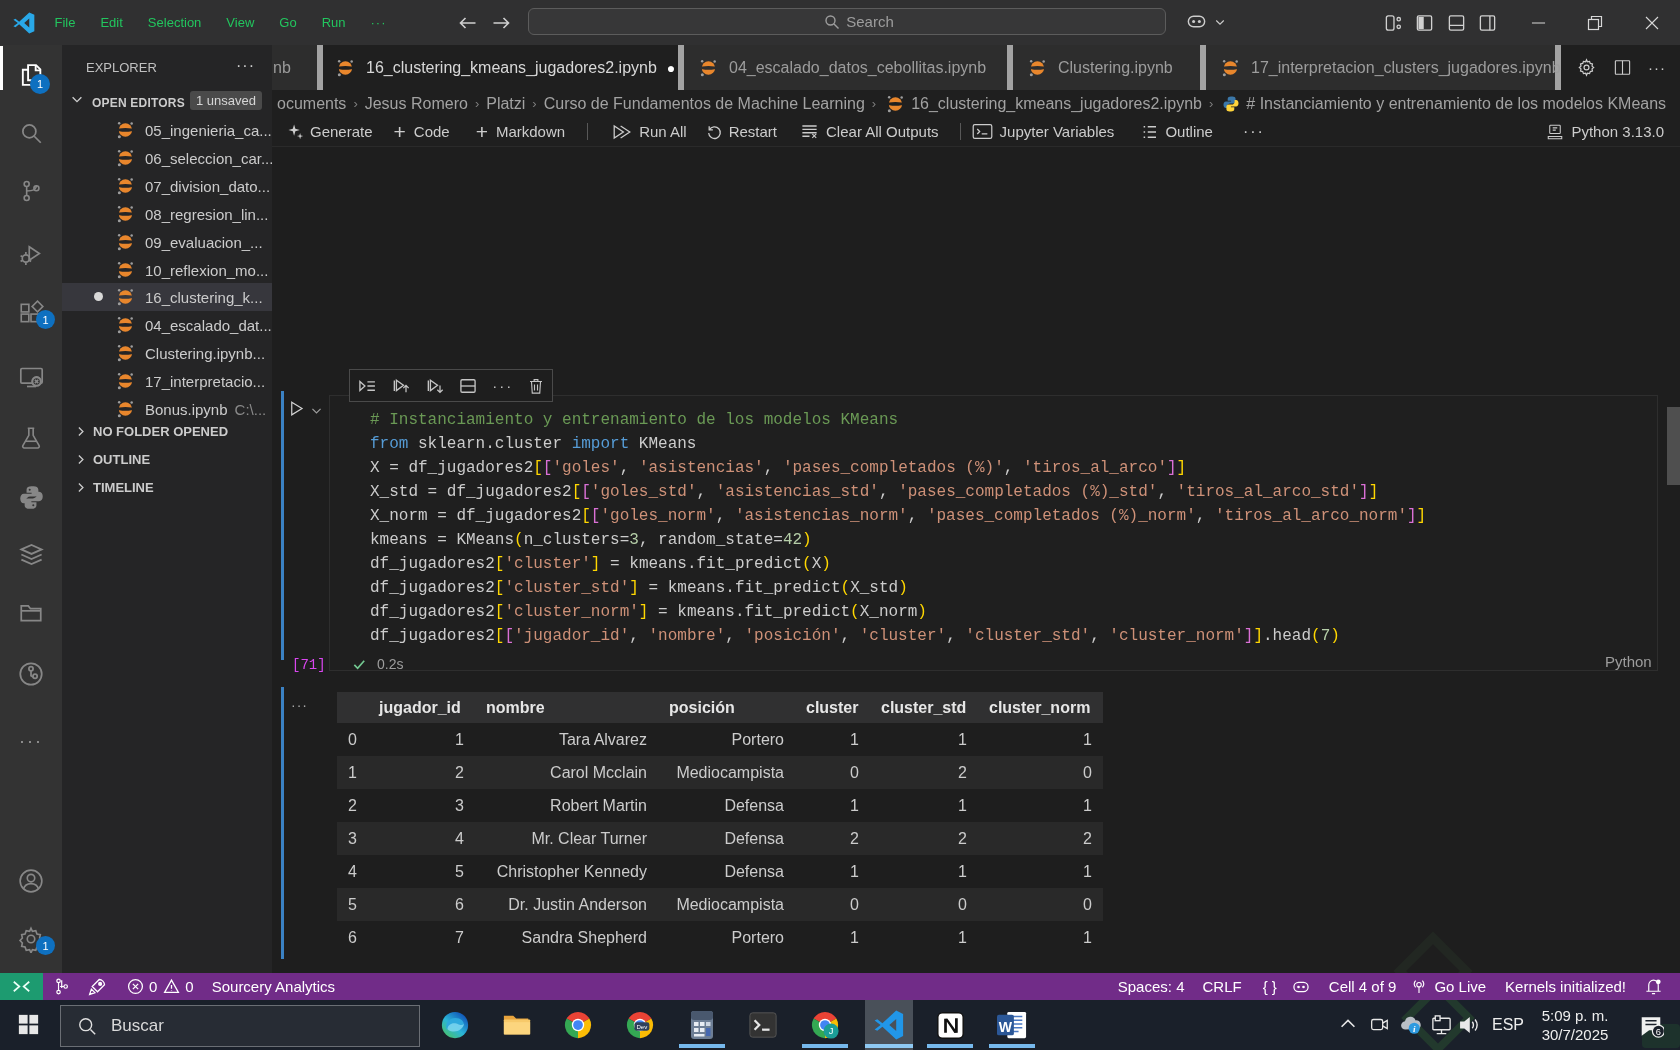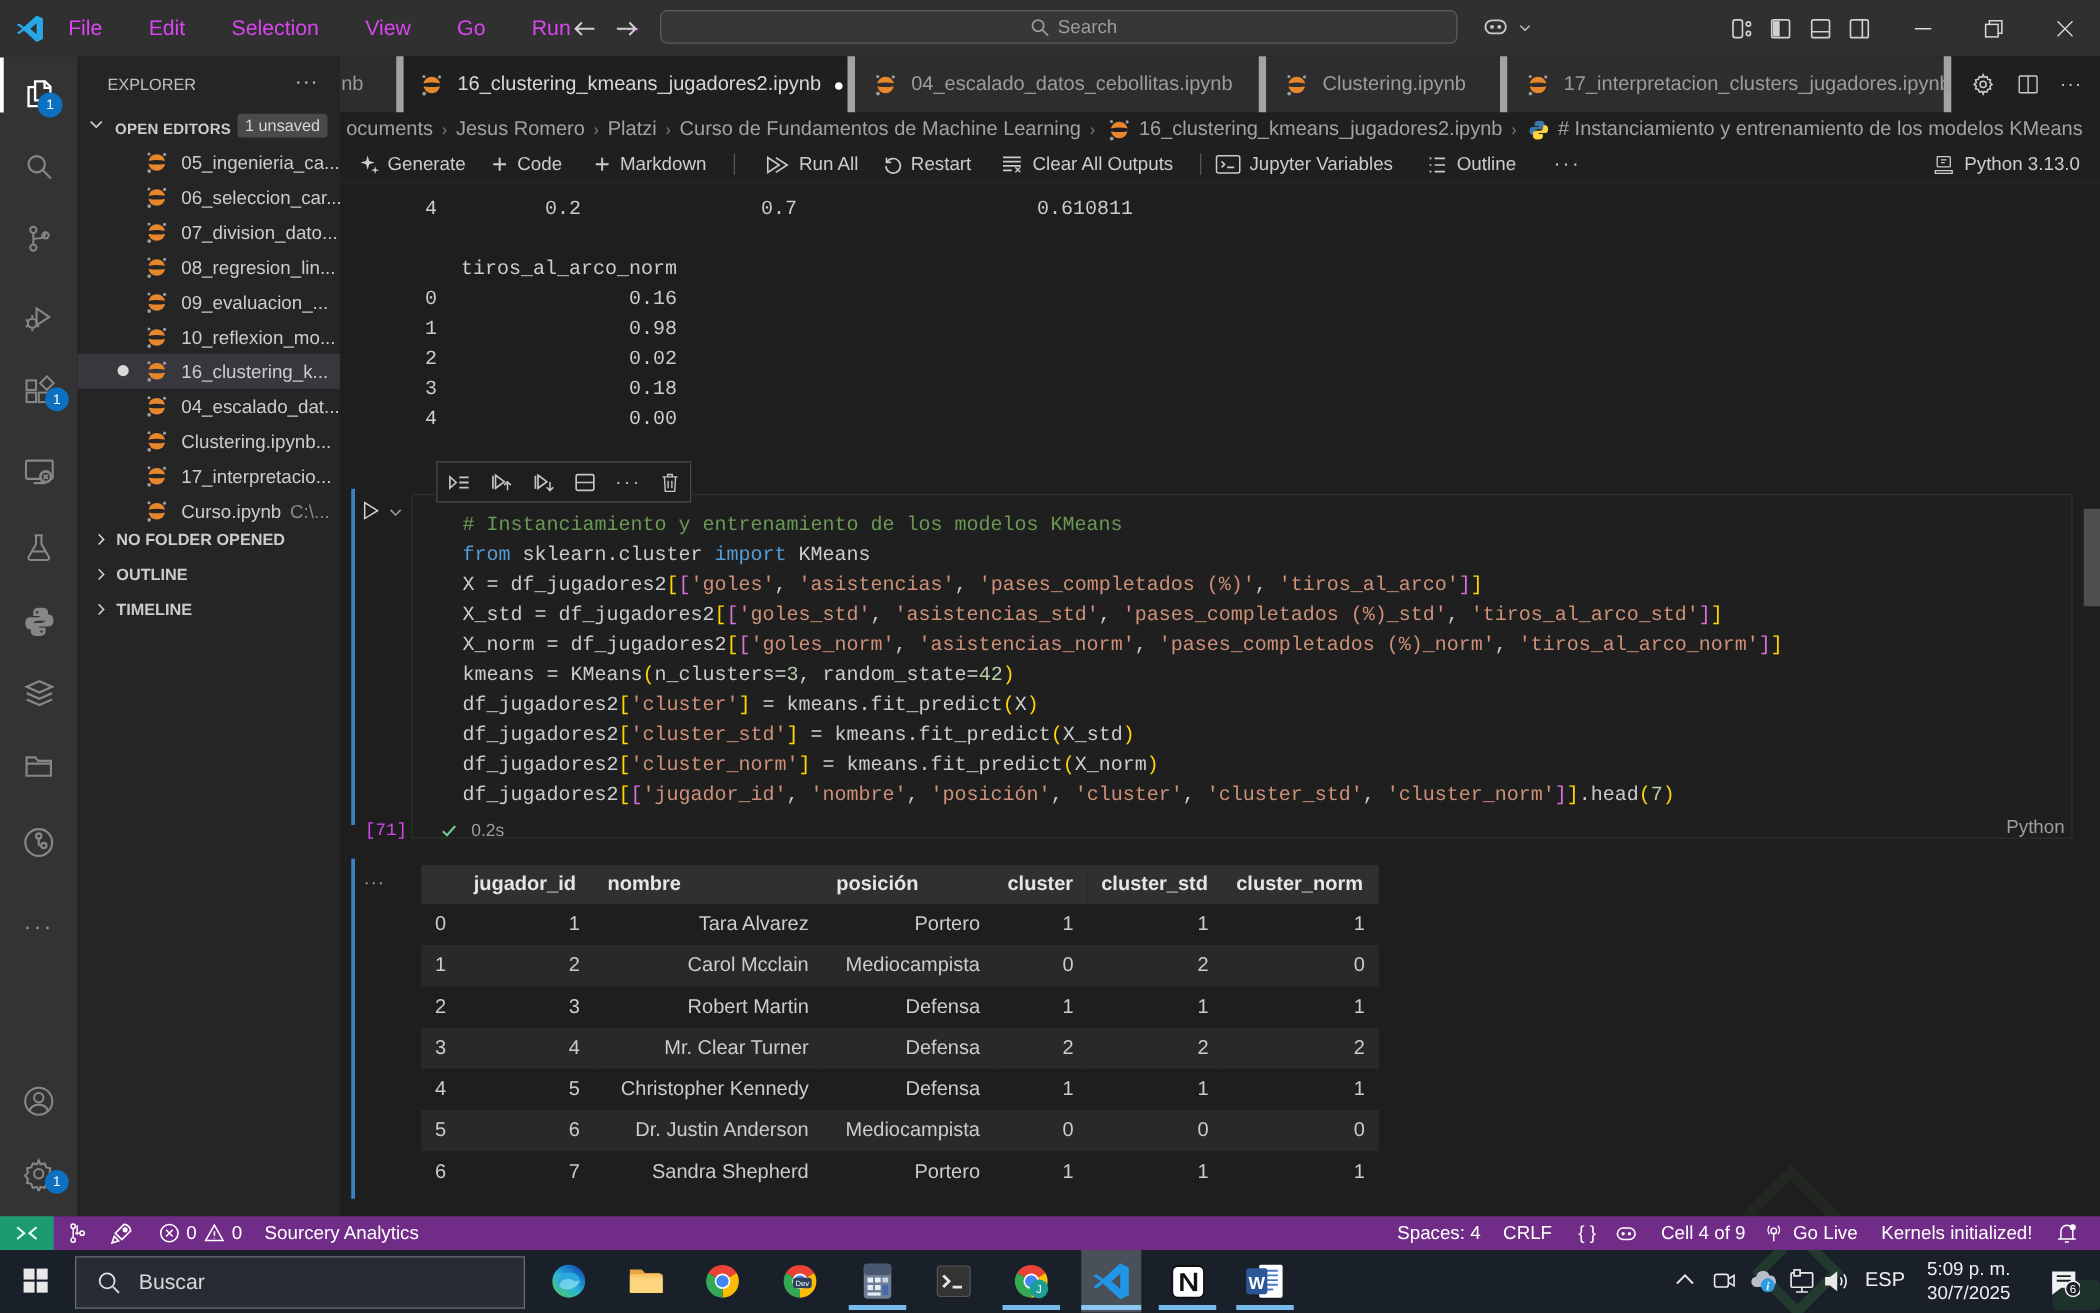--- a/index.html
+++ b/index.html
@@ -3,21 +3,21 @@
 <style>
 * { margin:0; padding:0; box-sizing:border-box; }
 html,body { width:1680px; height:1050px; overflow:hidden; background:#1f1f1f;
   font-family:"Liberation Sans", sans-serif; }
 #root { position:absolute; inset:0; width:1680px; height:1050px; }
 .abs { position:absolute; }
 .mono { font-family:"Liberation Mono", monospace; }
 
 
 #titlebar { left:0; top:0; width:1680px; height:45px; background:#303031; color:#cccccc; }
-#menus { left:44px; top:0; height:45px; display:flex; align-items:center; gap:16px; font-size:17px; color:#d946ef; }
+#menus { left:44px; top:0; height:45px; display:flex; align-items:center; gap:4px; font-size:13px; color:#22c55e; }
 #menus span { padding:0 10.5px; }
 #navarrows { left:458px; top:0; height:45px; display:flex; align-items:center; gap:13px; color:#cfcfcf; }
 #cmdcenter { left:528px; top:8px; width:638px; height:27px; background:#373738; border:1px solid #5c5c5c;
   border-radius:6px; display:flex; align-items:center; justify-content:center; padding-left:24px; color:#9d9d9d; font-size:15px; }
 #winctl { left:1370px; top:0; width:310px; height:45px; color:#d8d8d8; }
 #winctl svg { position:absolute; top:50%; transform:translateY(-50%); }
 
 
 #activitybar { left:0; top:45px; width:62px; height:928px; background:#333333; }
 .ab-icon { position:absolute; left:0; width:62px; height:58px; display:flex; align-items:center; justify-content:center; color:#878787; }
@@ -360,21 +360,21 @@
       <span class="fr-label">17_interpretacio...</span>
     </div>
 <div class="filerow" style="left:62px;top:395px;padding-left:53px;position:absolute;">
       <svg style="flex:none;margin-right:10px;" width="20" height="20" viewBox="0 0 24 24">
         <circle cx="12.5" cy="12" r="8" fill="#e8862c"></circle>
         <ellipse cx="12.5" cy="11.8" rx="10" ry="2.2" fill="#252526"></ellipse>
         <circle cx="5" cy="3.8" r="1.5" fill="#9e9e9e"></circle>
         <circle cx="20" cy="4.2" r="1.5" fill="#9e9e9e"></circle>
         <circle cx="5.2" cy="20.2" r="1.8" fill="#9e9e9e"></circle>
       </svg>
-      <span class="fr-label">Curso.ipynb</span> 
+      <span class="fr-label">Bonus.ipynb</span> 
       <span style="color:#8a8a8a;margin-left:7px;">C:\...</span>
     </div>
 
 <div class="sb-sect" style="top:417px;left:62px;"><svg width="13" height="13" viewBox="0 0 16 16" fill="none" stroke="#ccc" stroke-width="1.6" style="margin:0 6px 0 12px;">
         <path d="M6 3l5 5-5 5"></path>
       </svg>NO FOLDER OPENED</div>
 <div class="sb-sect" style="top:445px;left:62px;"><svg width="13" height="13" viewBox="0 0 16 16" fill="none" stroke="#ccc" stroke-width="1.6" style="margin:0 6px 0 12px;">
         <path d="M6 3l5 5-5 5"></path>
       </svg>OUTLINE</div>
 <div class="sb-sect" style="top:473px;left:62px;"><svg width="13" height="13" viewBox="0 0 16 16" fill="none" stroke="#ccc" stroke-width="1.6" style="margin:0 6px 0 12px;">
@@ -479,28 +479,20 @@
         </svg>Outline</div>
 <div class="tb-item" style="margin-left:30px;letter-spacing:2px;font-size:16px;">···</div>
 <div class="tb-item" style="margin-left:auto;margin-right:16px;gap:7px;"><svg width="18" height="18" viewBox="0 0 24 24" fill="none" stroke="#ccc" stroke-width="1.4">
           <rect x="5" y="3" width="14" height="11" rx="1"></rect>
           <path d="M9 6.5h6M9 9.5h4"></path>
           <path d="M3 18h18v3H3z"></path>
         </svg>Python 3.13.0</div>
 </div>
 
 <div id="notebook" class="abs"></div>
-<div id="out1" class="abs">4         0.2               0.7                    0.610811
-
-   tiros_al_arco_norm
-0                0.16
-1                0.98
-2                0.02
-3                0.18
-4                0.00</div>
 
 <div id="celltb" class="abs">
 <svg width="20" height="20" viewBox="0 0 24 24" fill="none" stroke="#c5c5c5" stroke-width="1.6">
         <path d="M3.5 6.5l6 5.5-6 5.5v-11z"></path>
         <path d="M12.5 7h9M12.5 12h9M12.5 17h9" stroke-width="1.7"></path>
       </svg>
 <svg width="20" height="20" viewBox="0 0 24 24" fill="none" stroke="#c5c5c5" stroke-width="1.6">
         <path d="M4 5.5v12.5M6.5 5l8.5 6.2-8.5 6.3V5z"></path>
         <path d="M18 19.5v-8M14.8 14.5l3.2-3.2 3.2 3.2" stroke-width="1.5"></path>
       </svg>

